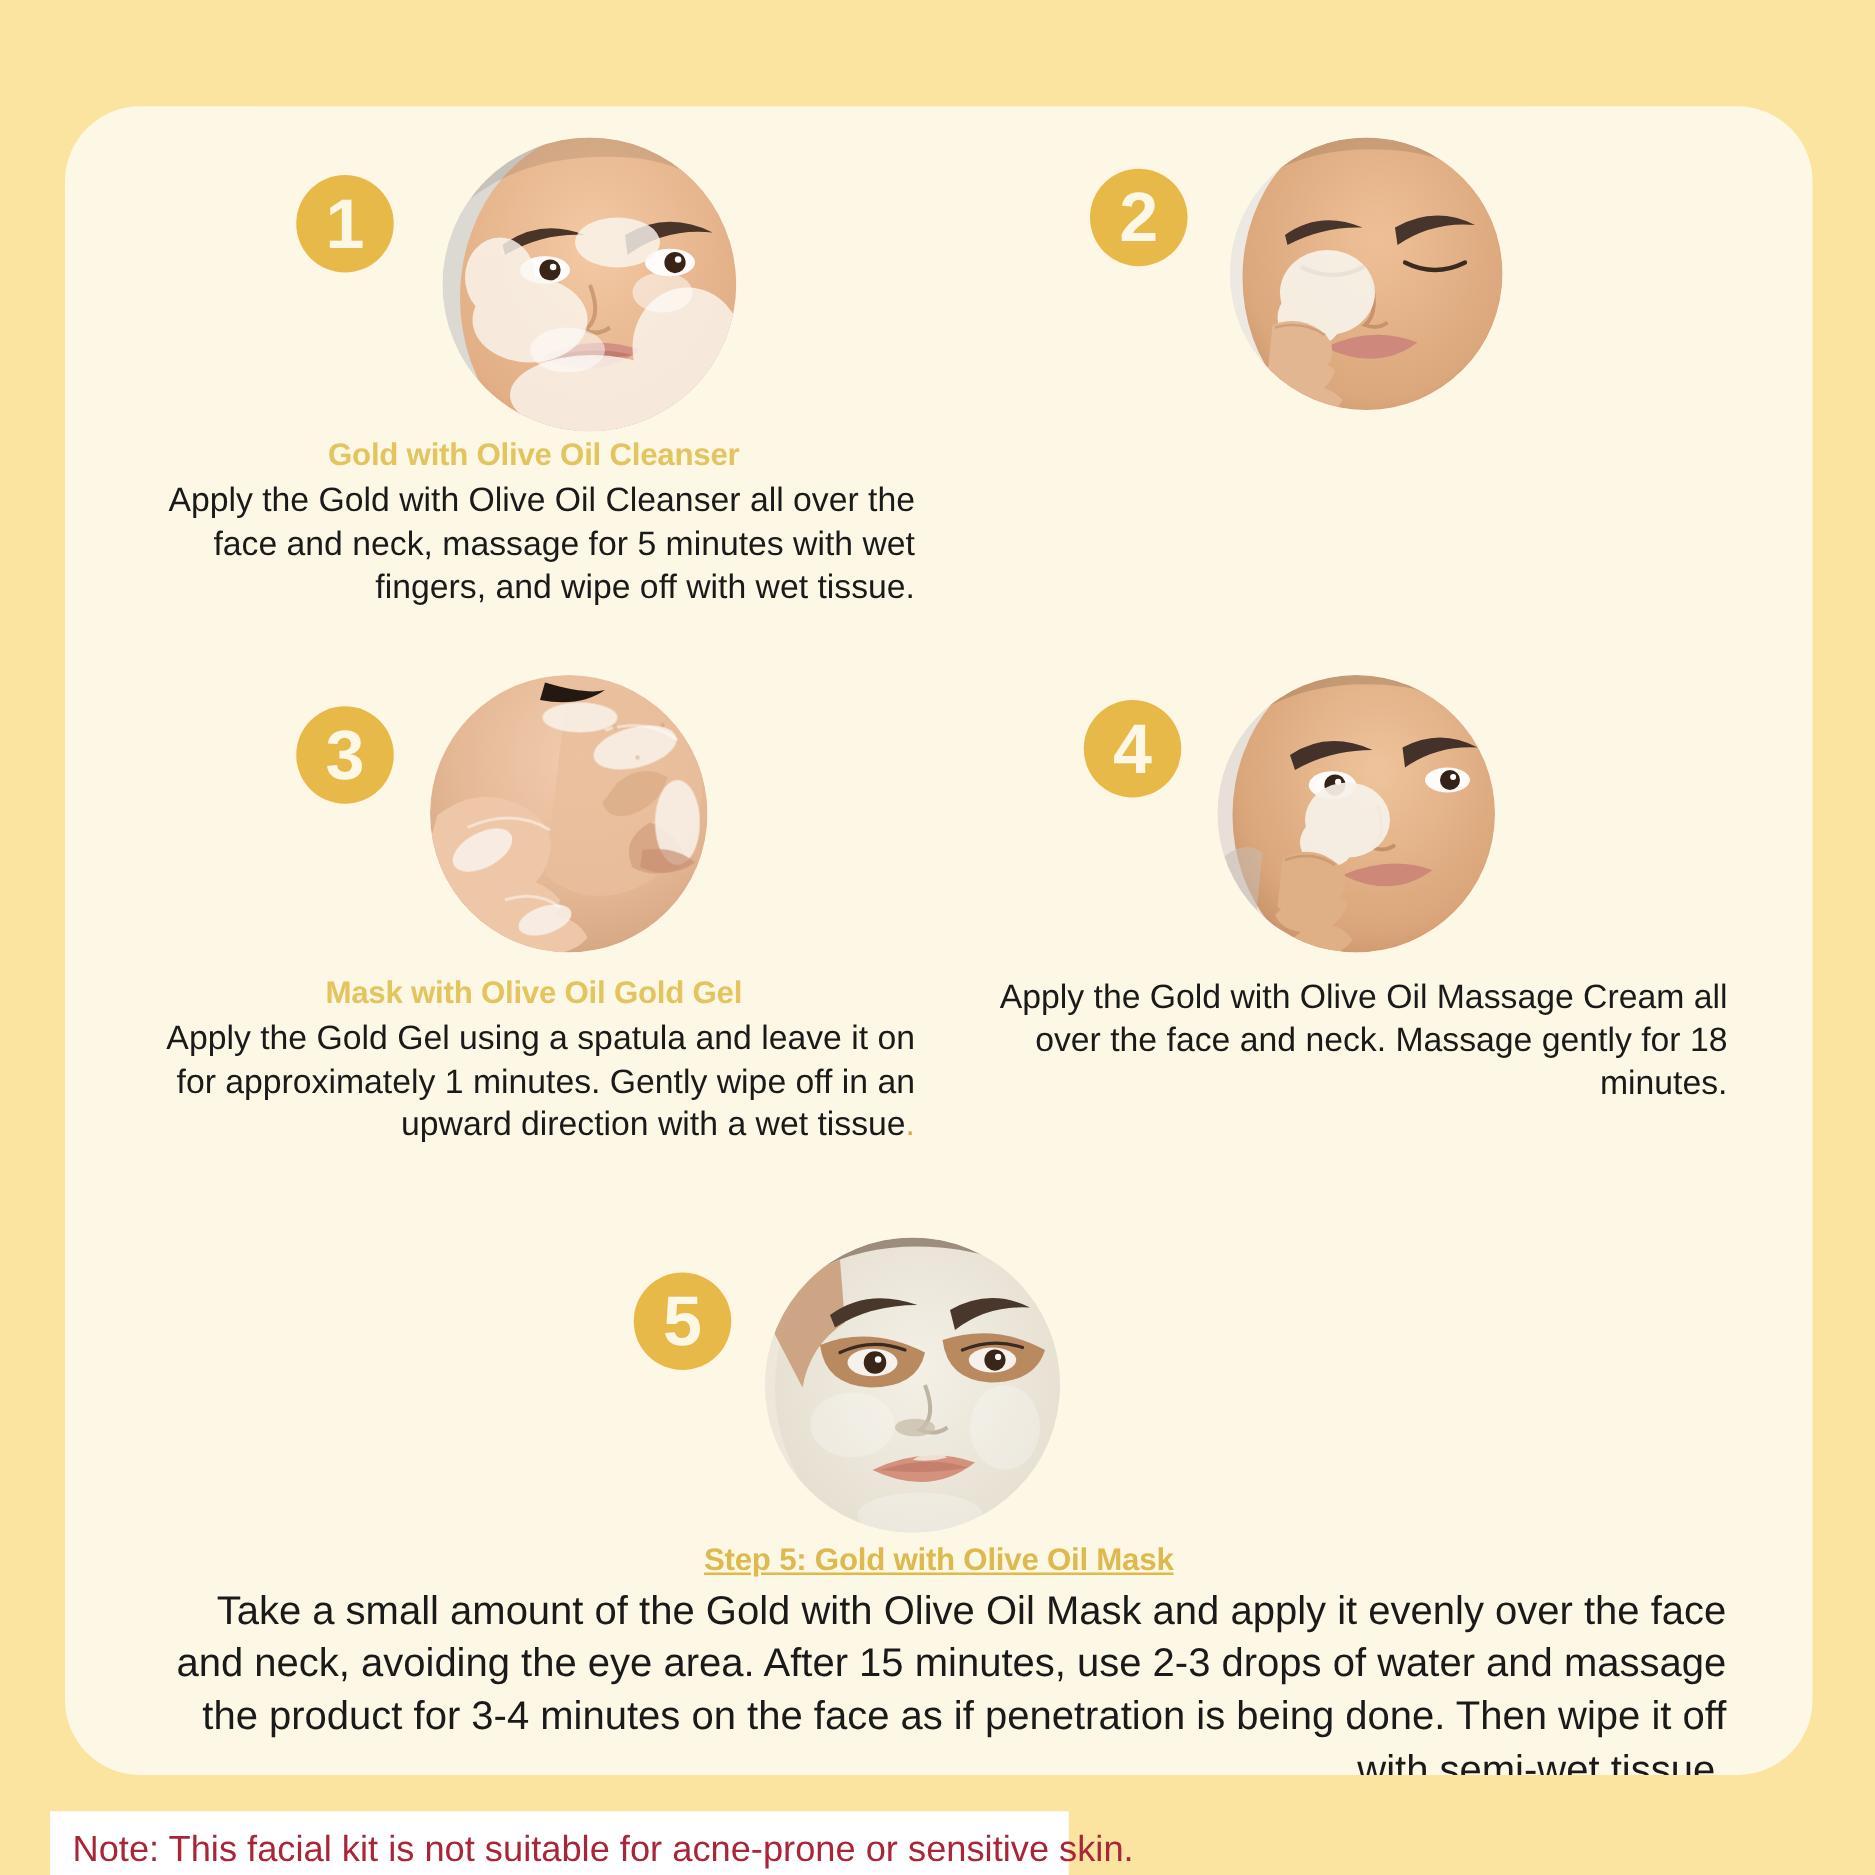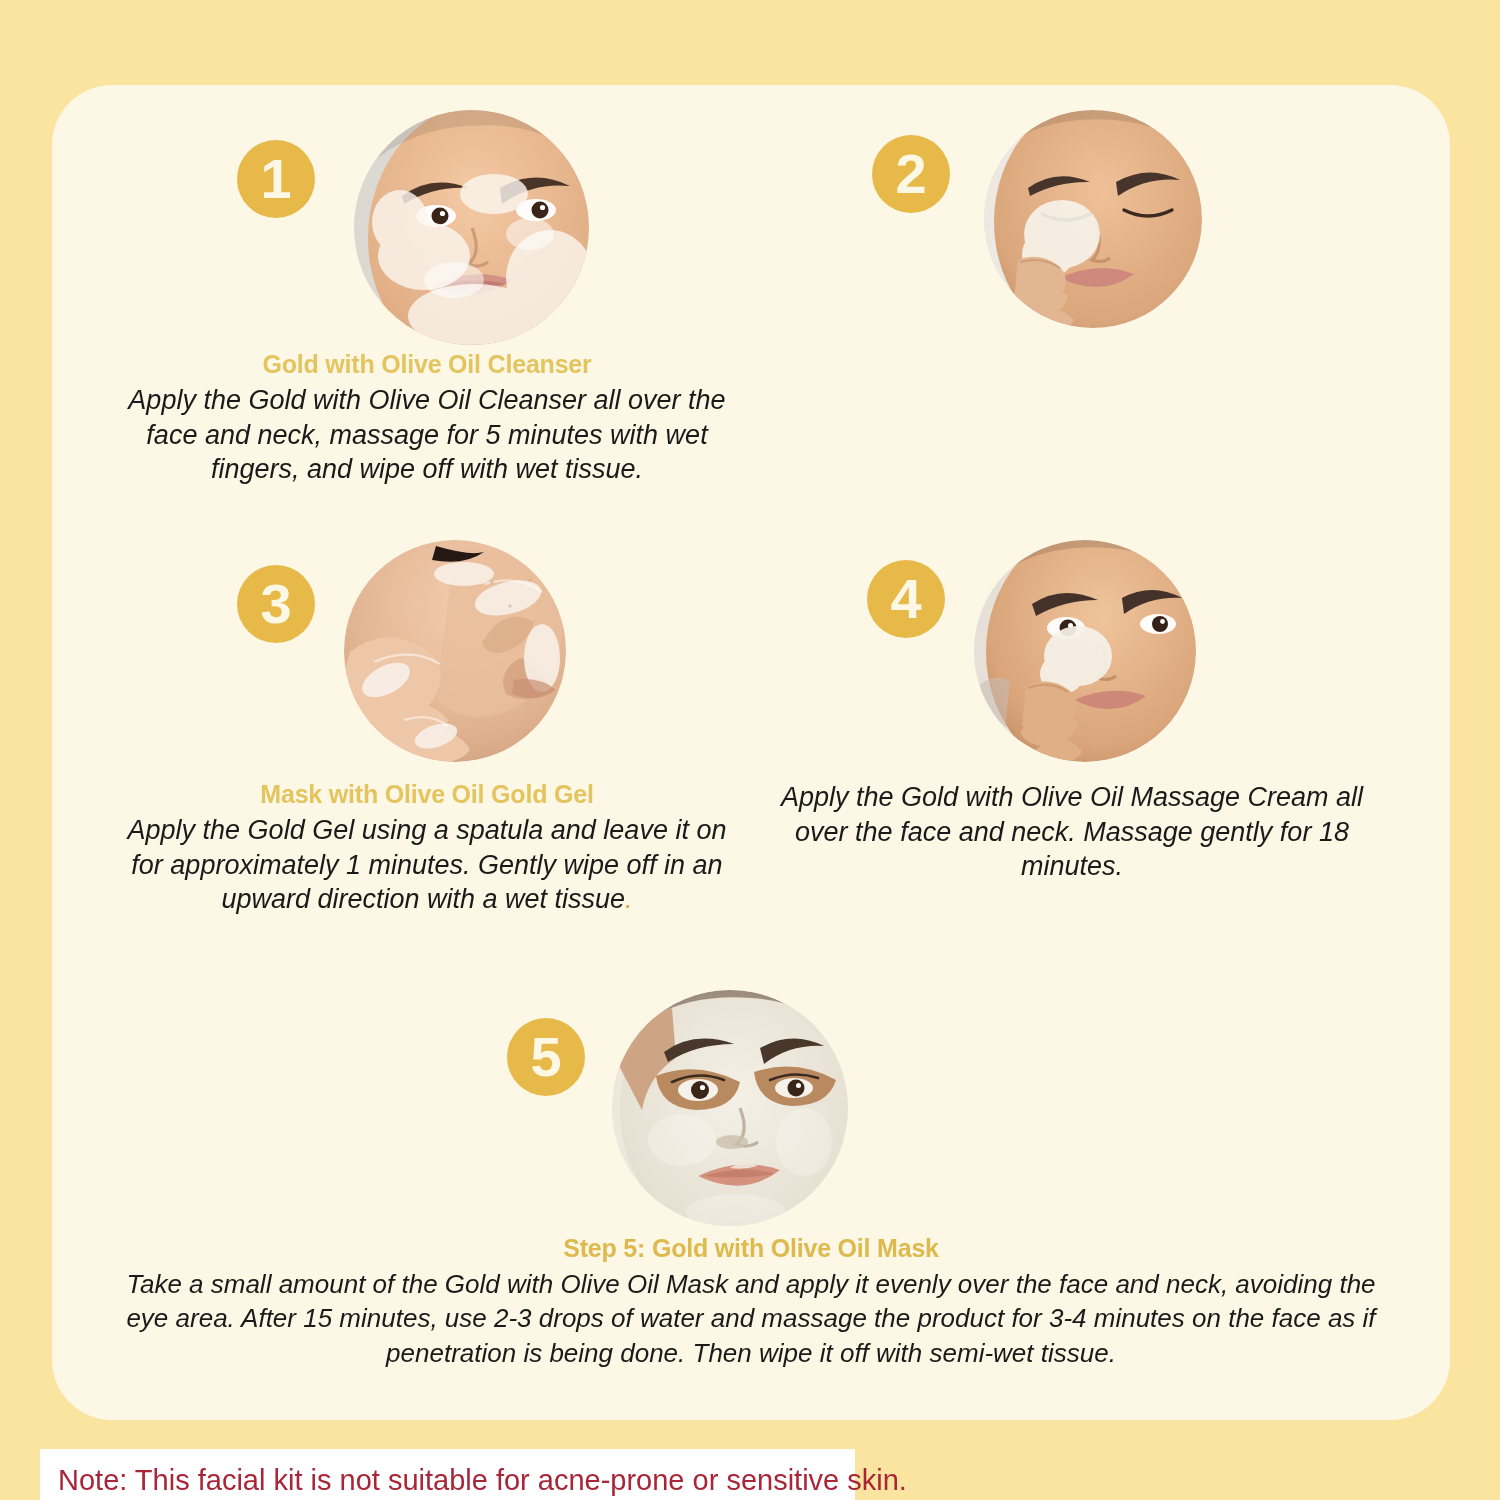--- a/index.html
+++ b/index.html
@@ -74,26 +74,25 @@
   .step-title {
     text-align: center;
     color: #E3C45E;
     font-size: 25px;
     font-weight: bold;
     letter-spacing: -0.2px;
     margin: 0 0 4px 0;
   }
 
   .step-body {
-    text-align: center;
+    text-align: right;
     color: #1A1A1A;
     font-size: 27px;
     line-height: 1.28;
     margin: 0;
-    font-style: italic;
   }
   .step-body .gold-dot { color: #E0A83A; }
 
   
   #step-1 { left: 70px;  top: 25px;  width: 610px; }
   #step-1 .badge { left: 115px; top: 30px; }
   #step-1 .photo { left: 232px; top: 0px; width: 235px; height: 235px; }
 
   #step-2 { left: 710px; top: 25px;  width: 620px; }
   #step-2 .badge { left: 110px; top: 25px; }
@@ -118,23 +117,24 @@
     position: relative;
     height: 240px;
   }
   .step-five .badge { left: 455px; top: 28px; }
   .step-five .photo { left: 560px; top: 0px; width: 236px; height: 236px; }
 
   .step-five .step-title {
     color: #DDB94E;
     font-size: 25px;
     margin-top: 4px;
+    text-decoration: underline;
   }
   .step-five .step-body {
-    font-size: 26px;
+    font-size: 32px;
     line-height: 1.32;
     margin: 0 auto;
     width: 1260px;
   }
 
   
   .note-band {
     position: absolute;
     left: 40px;
     top: 1449px;

